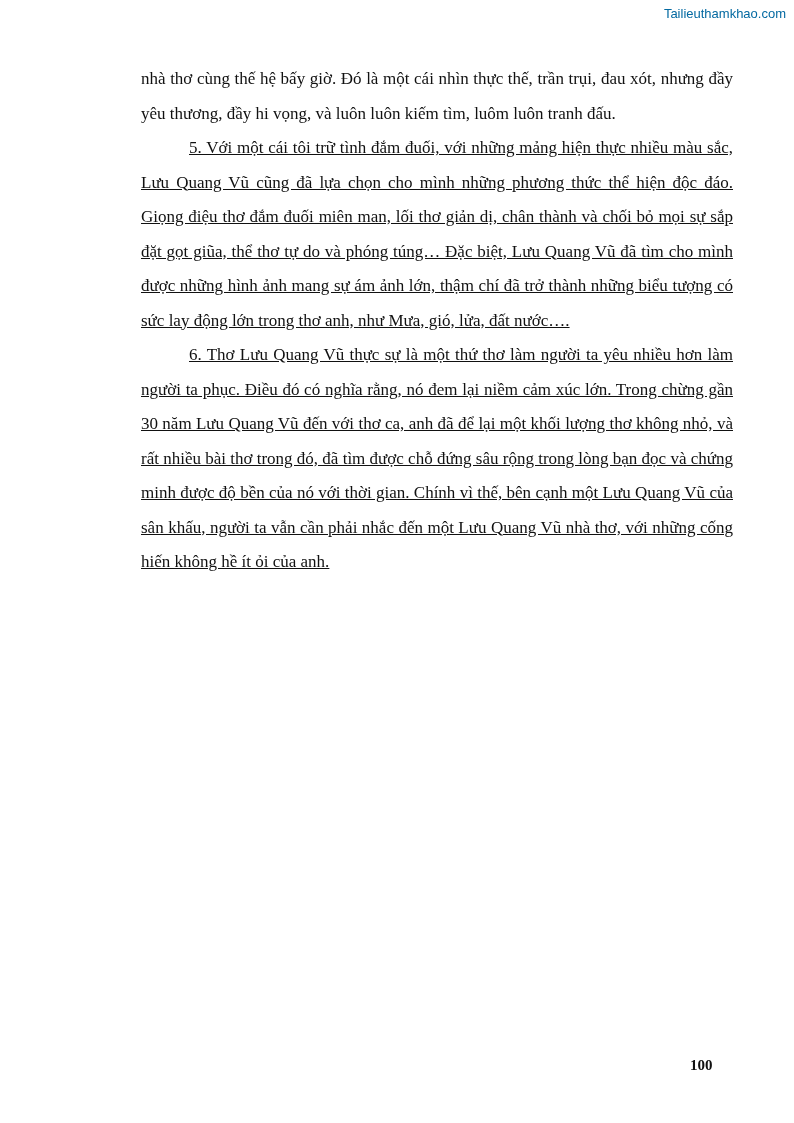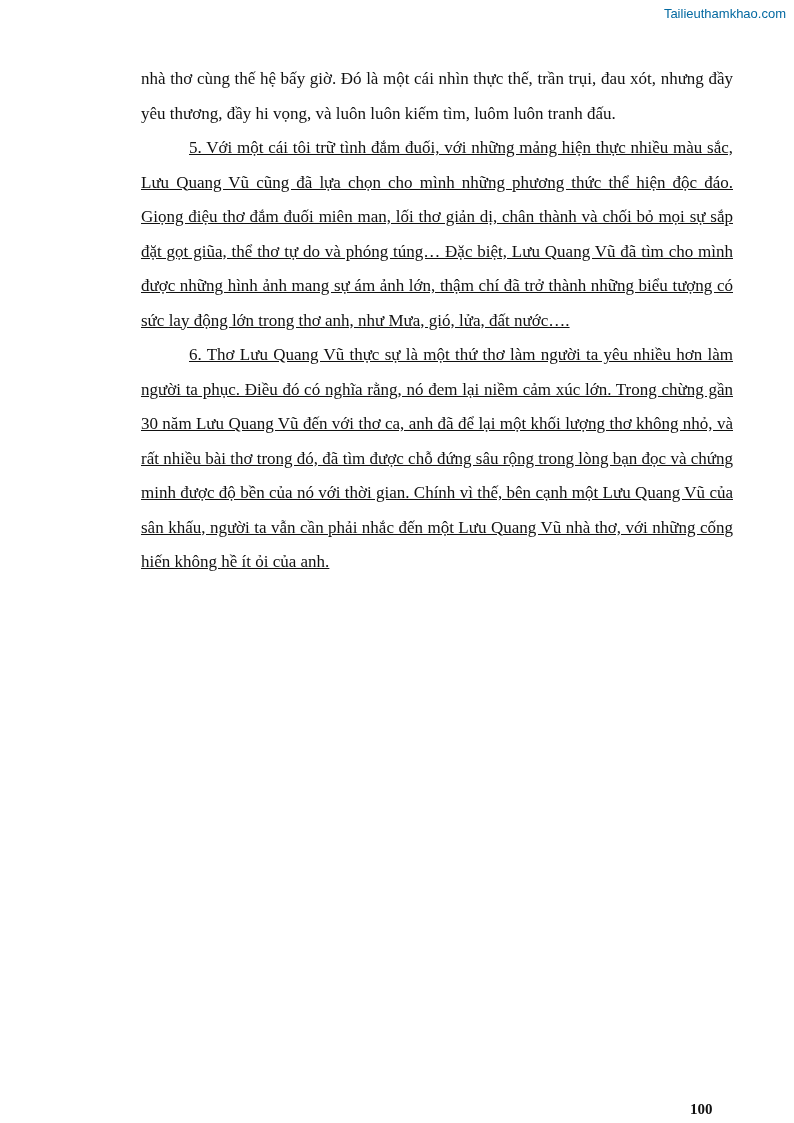--- a/index.html
+++ b/index.html
@@ -37,21 +37,21 @@
   .page-body p {
     margin: 0;
   }
   .page-body p.indent {
     text-indent: 48px;
     text-decoration: underline;
   }
   .page-number {
     position: absolute;
     left: 690px;
-    top: 1101px;
+    top: 1057px;
     font-family: "Liberation Serif", serif;
     font-size: 15px;
     font-weight: bold;
     color: #111111;
   }
 </style>
 </head>
 <body>
 
 <div class="watermark">Tailieuthamkhao.com</div>

